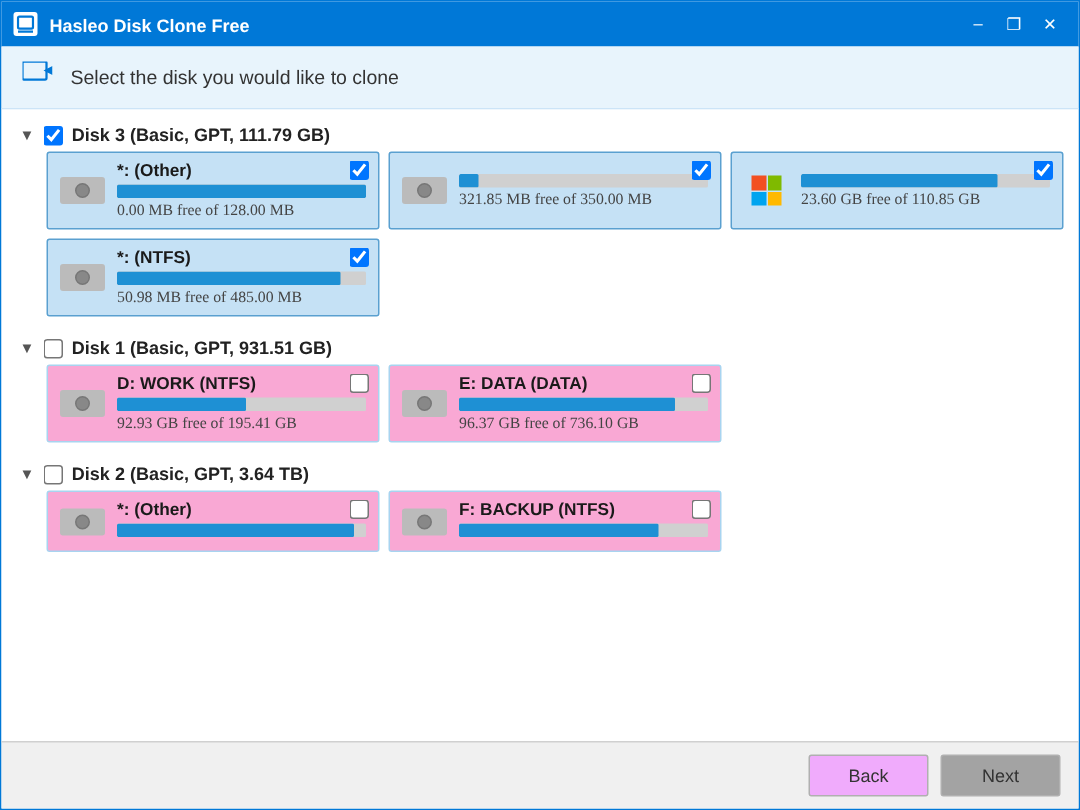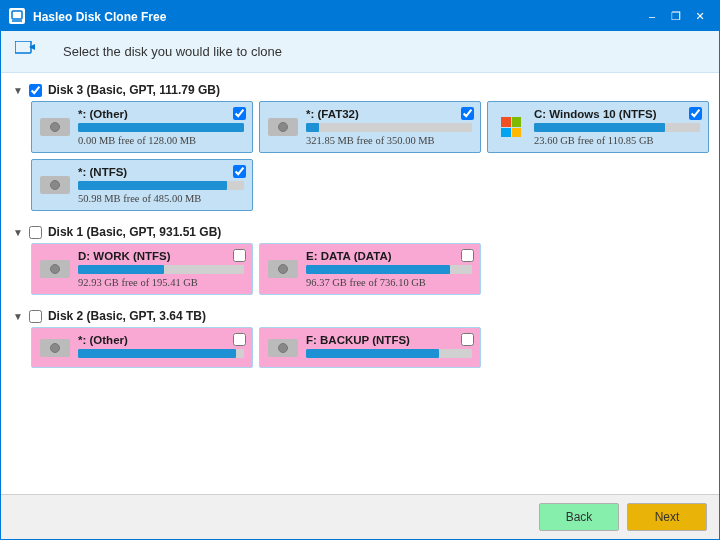--- a/index.html
+++ b/index.html
@@ -60,21 +60,21 @@
       align-items: center;
       justify-content: center;
       font-size: 11px;
     }
 
     .header-bar {
       background: #e8f4fc;
       padding: 10px 14px;
       display: flex;
       align-items: center;
-      gap: 28px;
+      gap: 12px;
       border-bottom: 1px solid #cce4f7;
       flex-shrink: 0;
     }
     .header-icon {
       color: #0078d7;
       font-size: 18px;
     }
     .header-text { font-size: 13px; color: #333; }
 
     .content-area {
@@ -203,28 +203,28 @@
       padding: 8px 12px;
       display: flex;
       justify-content: flex-end;
       gap: 8px;
       flex-shrink: 0;
     }
     .footer-btn {
       width: 80px;
       height: 28px;
       border: 1px solid #b0b0b0;
-      background: #86efac;
+      background: #f0abfc;
       border-radius: 2px;
       font-size: 12px;
       cursor: pointer;
       color: #333;
     }
     .footer-btn.primary {
-      background: #eab308;
+      background: #a3a3a3;
     }
   </style>
 </head>
 <body>
 
 <div class="window">
 
   <div class="title-bar">
     <div class="title-bar-left">
       <div class="title-icon">
@@ -272,39 +272,37 @@
           </div>
           <div class="partition-size">0.00 MB free of 128.00 MB</div>
         </div>
         <input type="checkbox" class="partition-checkbox" checked="" style="">
       </div>
           <div class="partition-card selected">
         <div class="partition-icon">
           <div class="hdd-icon"></div>
         </div>
         <div class="partition-info">
-          <div class="partition-name">*: (FAT32)</div>
           <div class="progress-bar-bg">
             <div class="progress-bar-fill" style="width:8%"></div>
           </div>
           <div class="partition-size">321.85 MB free of 350.00 MB</div>
         </div>
         <input type="checkbox" class="partition-checkbox" checked="" style="">
       </div>
           <div class="partition-card selected">
         <div class="partition-icon">
           <div class="win-icon">
             <div class="win-icon-sq"></div>
             <div class="win-icon-sq"></div>
             <div class="win-icon-sq"></div>
             <div class="win-icon-sq"></div>
           </div>
         </div>
         <div class="partition-info">
-          <div class="partition-name">C: Windows 10 (NTFS)</div>
           <div class="progress-bar-bg">
             <div class="progress-bar-fill" style="width:79%"></div>
           </div>
           <div class="partition-size">23.60 GB free of 110.85 GB</div>
         </div>
         <input type="checkbox" class="partition-checkbox" checked="" style="">
       </div>
           <div class="partition-card selected">
         <div class="partition-icon">
           <div class="hdd-icon"></div>

